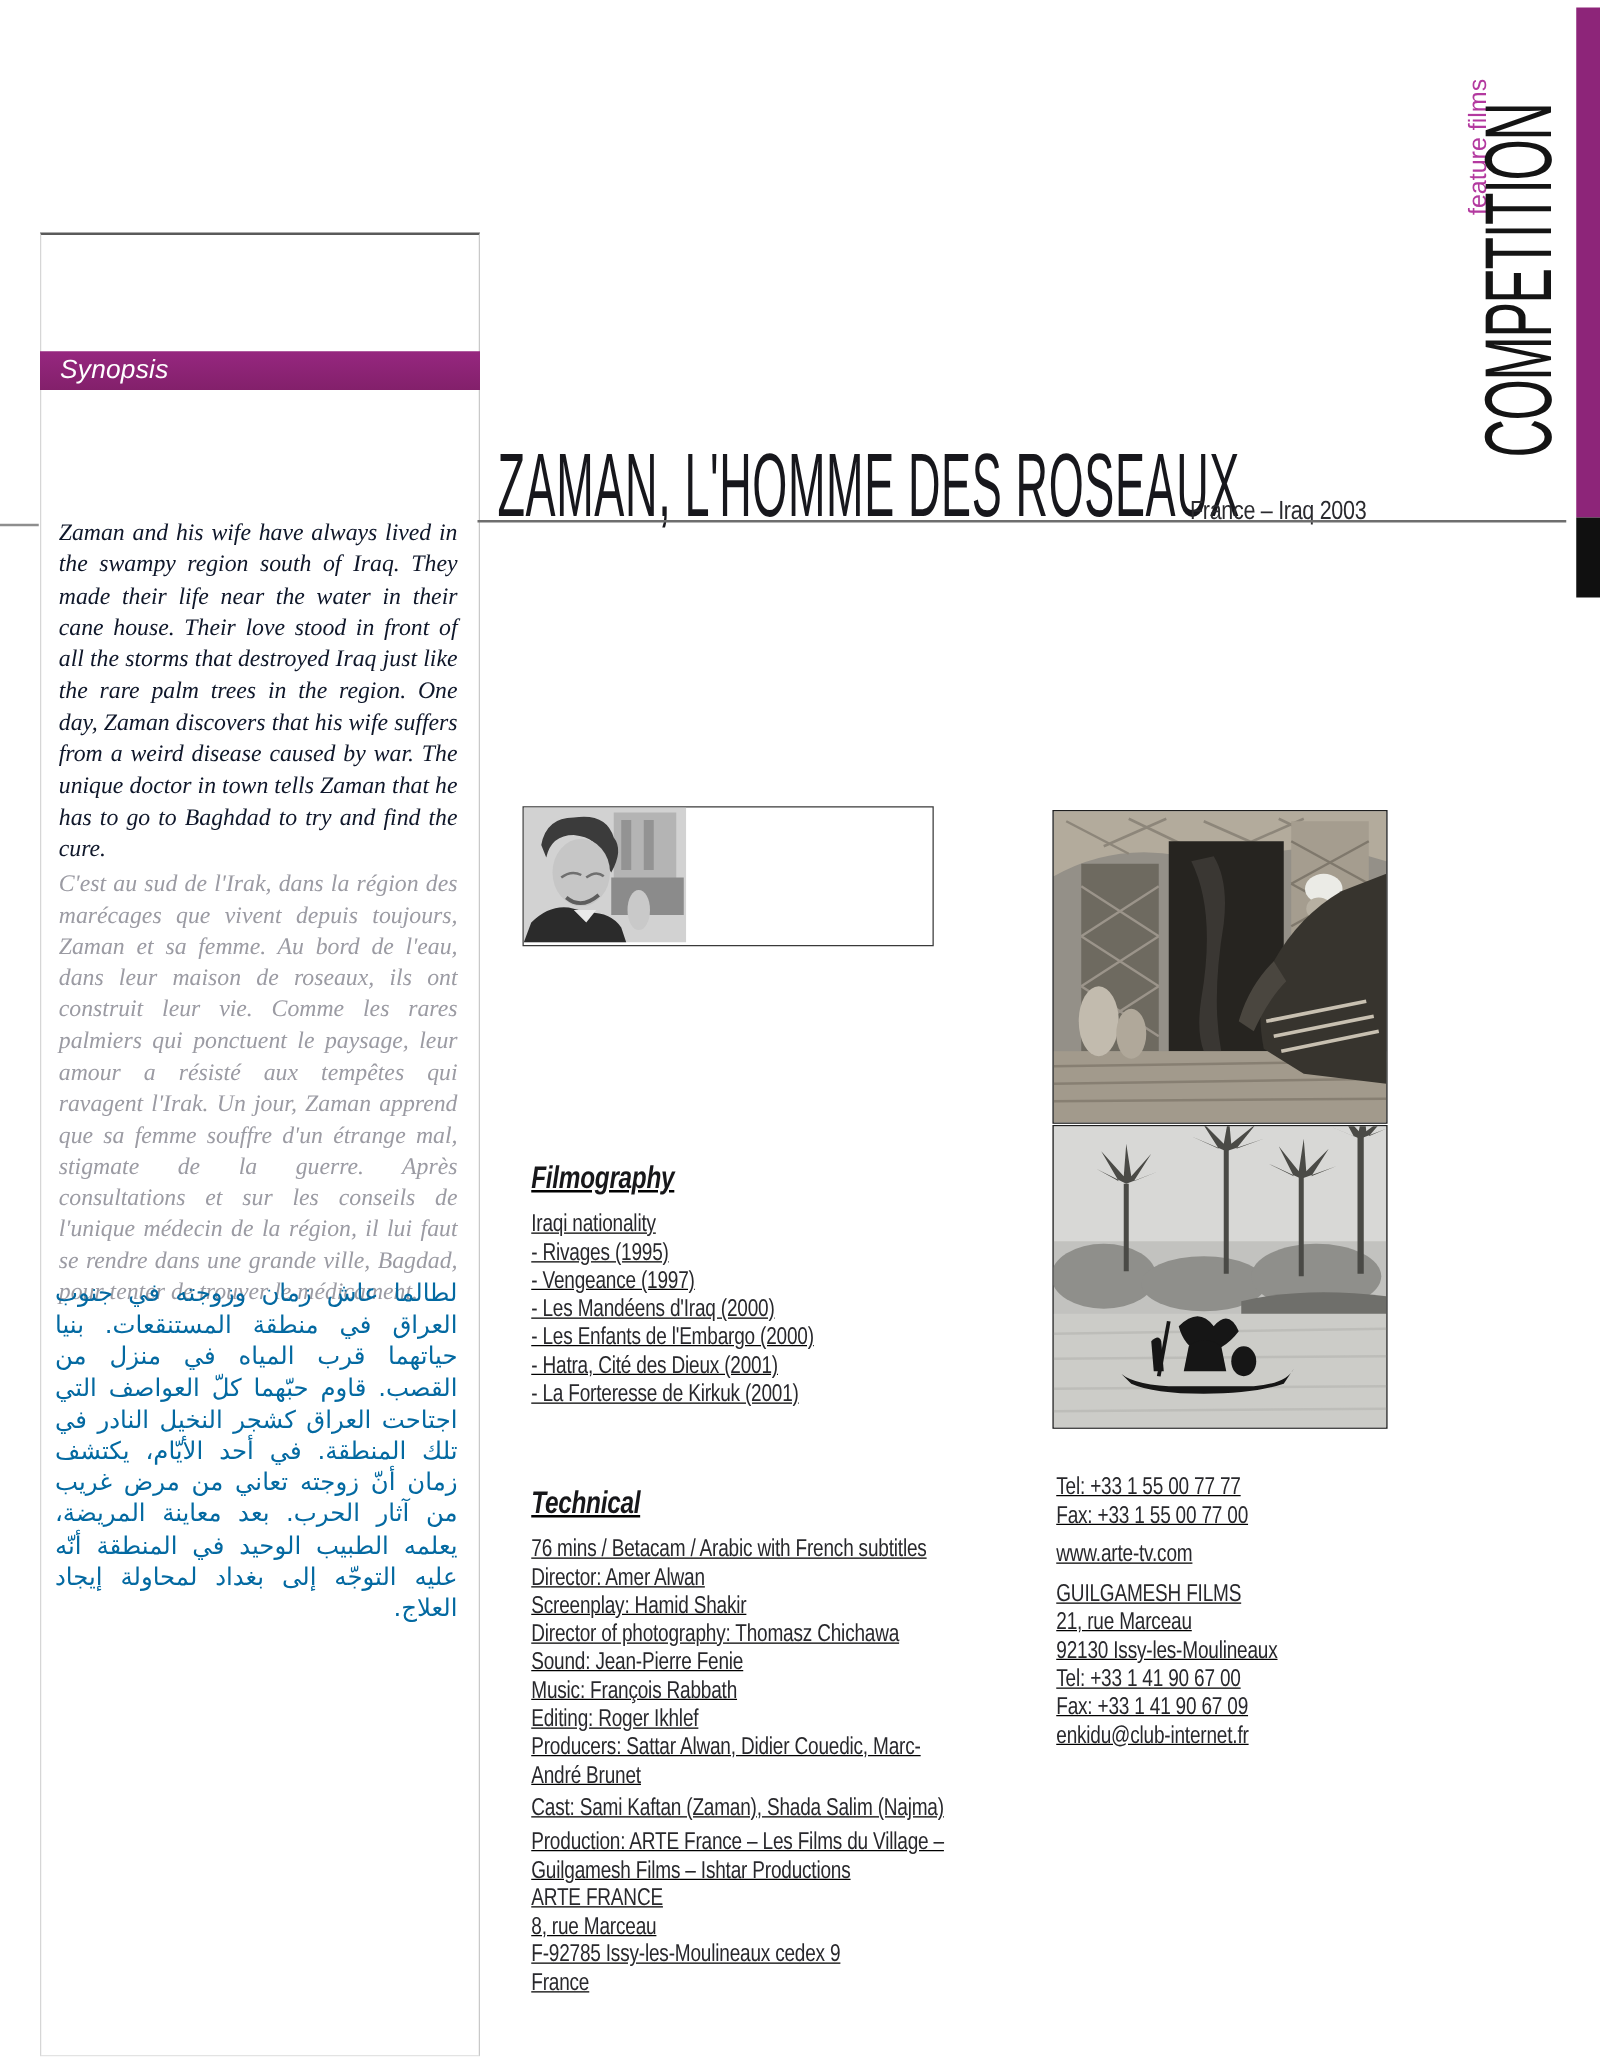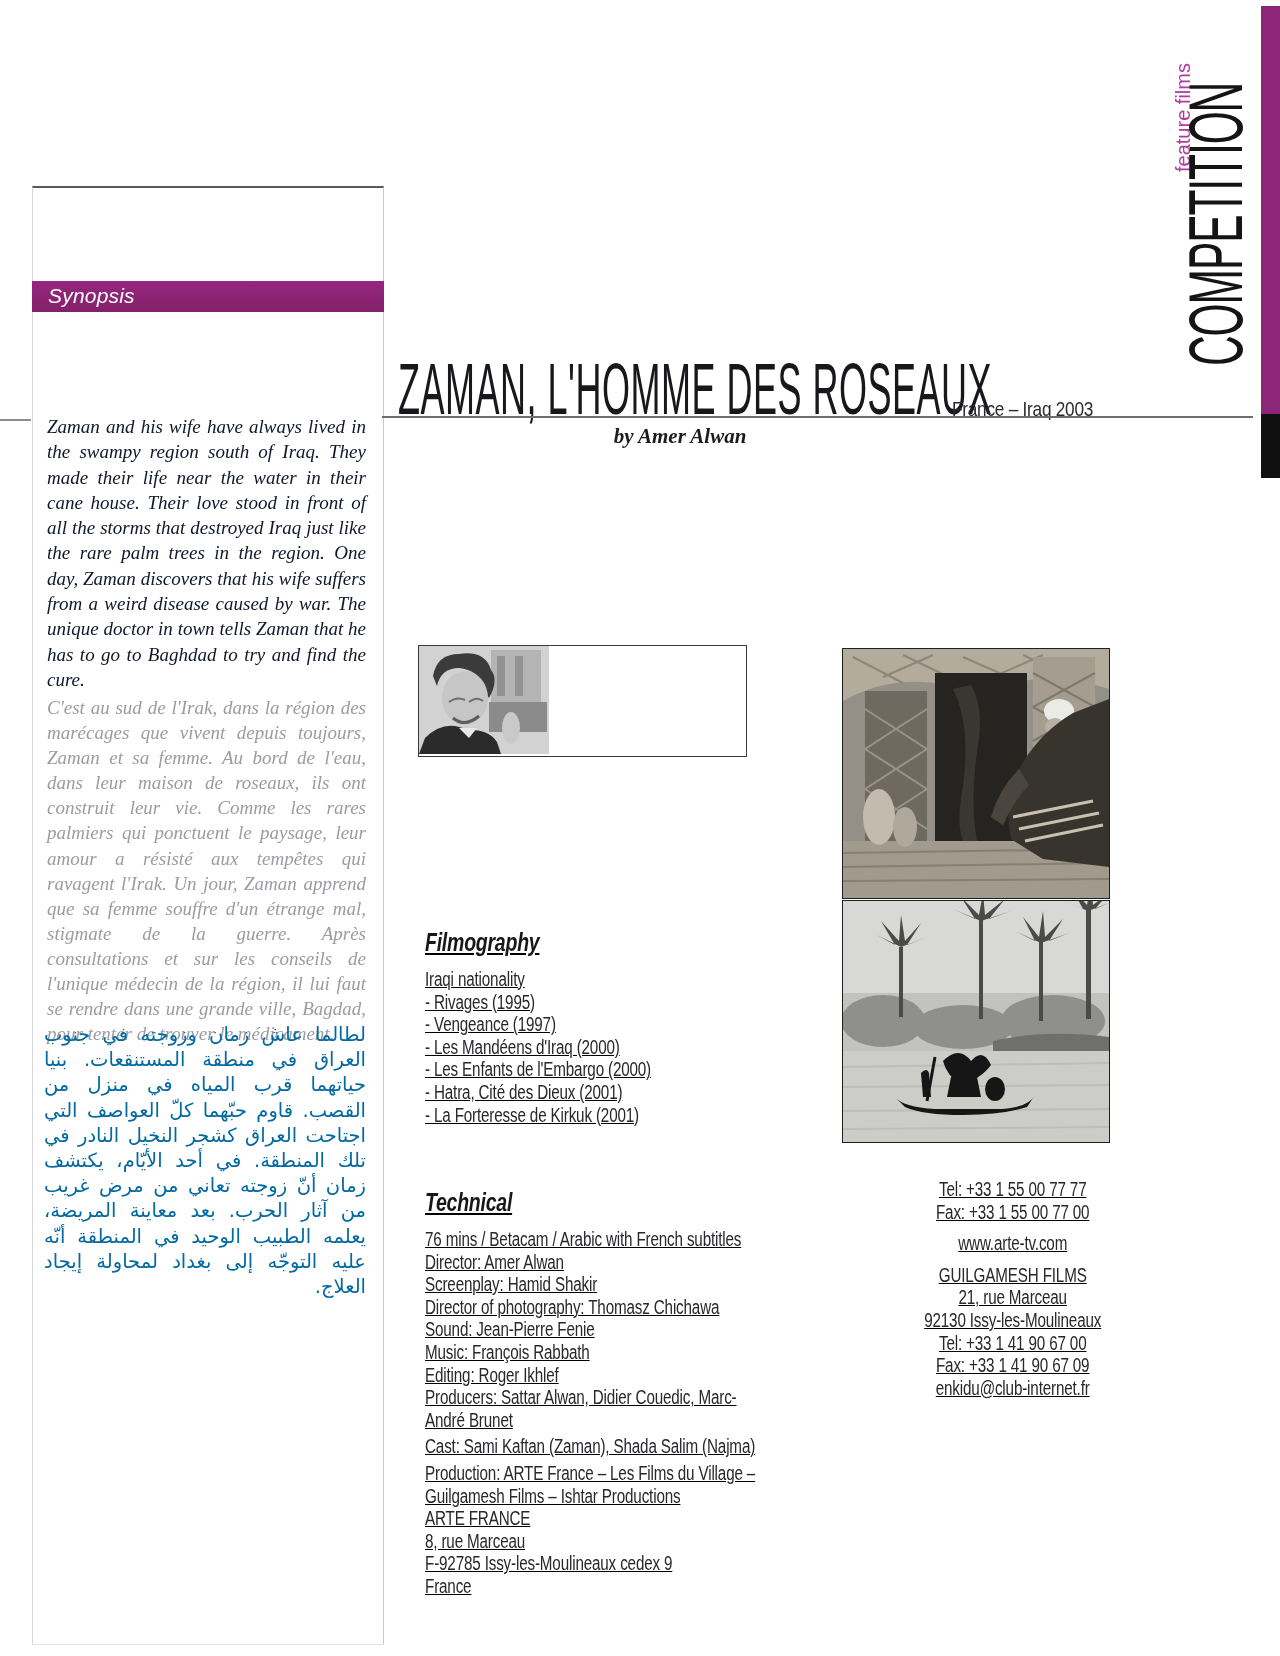--- a/index.html
+++ b/index.html
@@ -45,21 +45,21 @@
   .still{position:absolute;left:842px;width:266px;border:1px solid #1f1f1f;background:#bbb;}
   .still svg{display:block;}
   .still1{top:648px;height:249px;}
   .still2{top:900px;height:241px;}
 
   
   .cond{transform:scaleX(0.78);transform-origin:0 0;width:430px;color:#28282c;}
   .blk{position:absolute;text-decoration:underline;}
   .film-blk{left:425px;top:928px;}
   .tech-blk{left:425px;top:1188px;}
-  .contact-blk{left:845px;top:1178px;text-align:center;}
+  .contact-blk{left:845px;top:1178px;}
   .h-ital{font-style:italic;font-weight:bold;font-size:25px;letter-spacing:-.3px;color:#17171a;
           margin:0 0 11px 0;}
   .iline{font-size:19.5px;line-height:22.6px;letter-spacing:-.2px;}
   .iline.gap{margin-top:4px;}
   .c-group{margin-top:9px;}
 </style>
 </head>
 <body>
 
 <div class="page">
@@ -67,21 +67,20 @@
   <div class="col"></div>
   <div class="syn-bar">
     <span>Synopsis</span>
   </div>
   <div class="para en">Zaman and his wife have always lived in the swampy region south of Iraq.  They made their life near the water in their cane house.  Their love stood in front of all the storms that destroyed Iraq just like the rare palm trees in the region.  One day, Zaman discovers that his wife suffers from a weird disease caused by war.  The unique doctor in town tells Zaman that he has to go to Baghdad to try and find the cure.</div>
   <div class="para fr">C'est au sud de l'Irak, dans la région des marécages que vivent depuis toujours, Zaman et sa femme.  Au bord de l'eau, dans leur maison de roseaux, ils ont construit leur vie. Comme les rares palmiers qui ponctuent le paysage, leur amour a résisté aux tempêtes qui ravagent l'Irak. Un jour, Zaman apprend que sa femme souffre d'un étrange mal, stigmate de la guerre.  Après consultations et sur les conseils de l'unique médecin de la région, il lui faut se rendre dans une grande ville, Bagdad, pour tenter de trouver le médicament.</div>
   <div class="para ar" dir="rtl">لطالما عاش زمان وزوجته في جنوب العراق في منطقة المستنقعات.  بنيا حياتهما قرب المياه في منزل من القصب.  قاوم حبّهما كلّ العواصف التي اجتاحت العراق كشجر النخيل النادر في تلك المنطقة. في أحد الأيّام، يكتشف زمان أنّ زوجته تعاني من مرض غريب من آثار الحرب.  بعد معاينة المريضة، يعلمه الطبيب الوحيد في المنطقة أنّه عليه التوجّه إلى بغداد لمحاولة إيجاد العلاج.</div>
 
   <div class="title">ZAMAN, L'HOMME DES ROSEAUX</div>
   <div class="country">France – Iraq 2003</div>
-  <div class="byline">by Amer Alwan</div>
   <div class="rule-main"></div>
   <div class="rule-left"></div>
 
   <div class="band" style="background: rgb(141, 37, 121);"></div>
   <div class="band-black"></div>
   <div class="feature" style="color: rgb(179, 57, 159);">feature films</div>
   <div class="competition">COMPETITION</div>
 
   <div class="dir-box">
     <svg width="130" height="108" viewBox="0 0 130 108">

